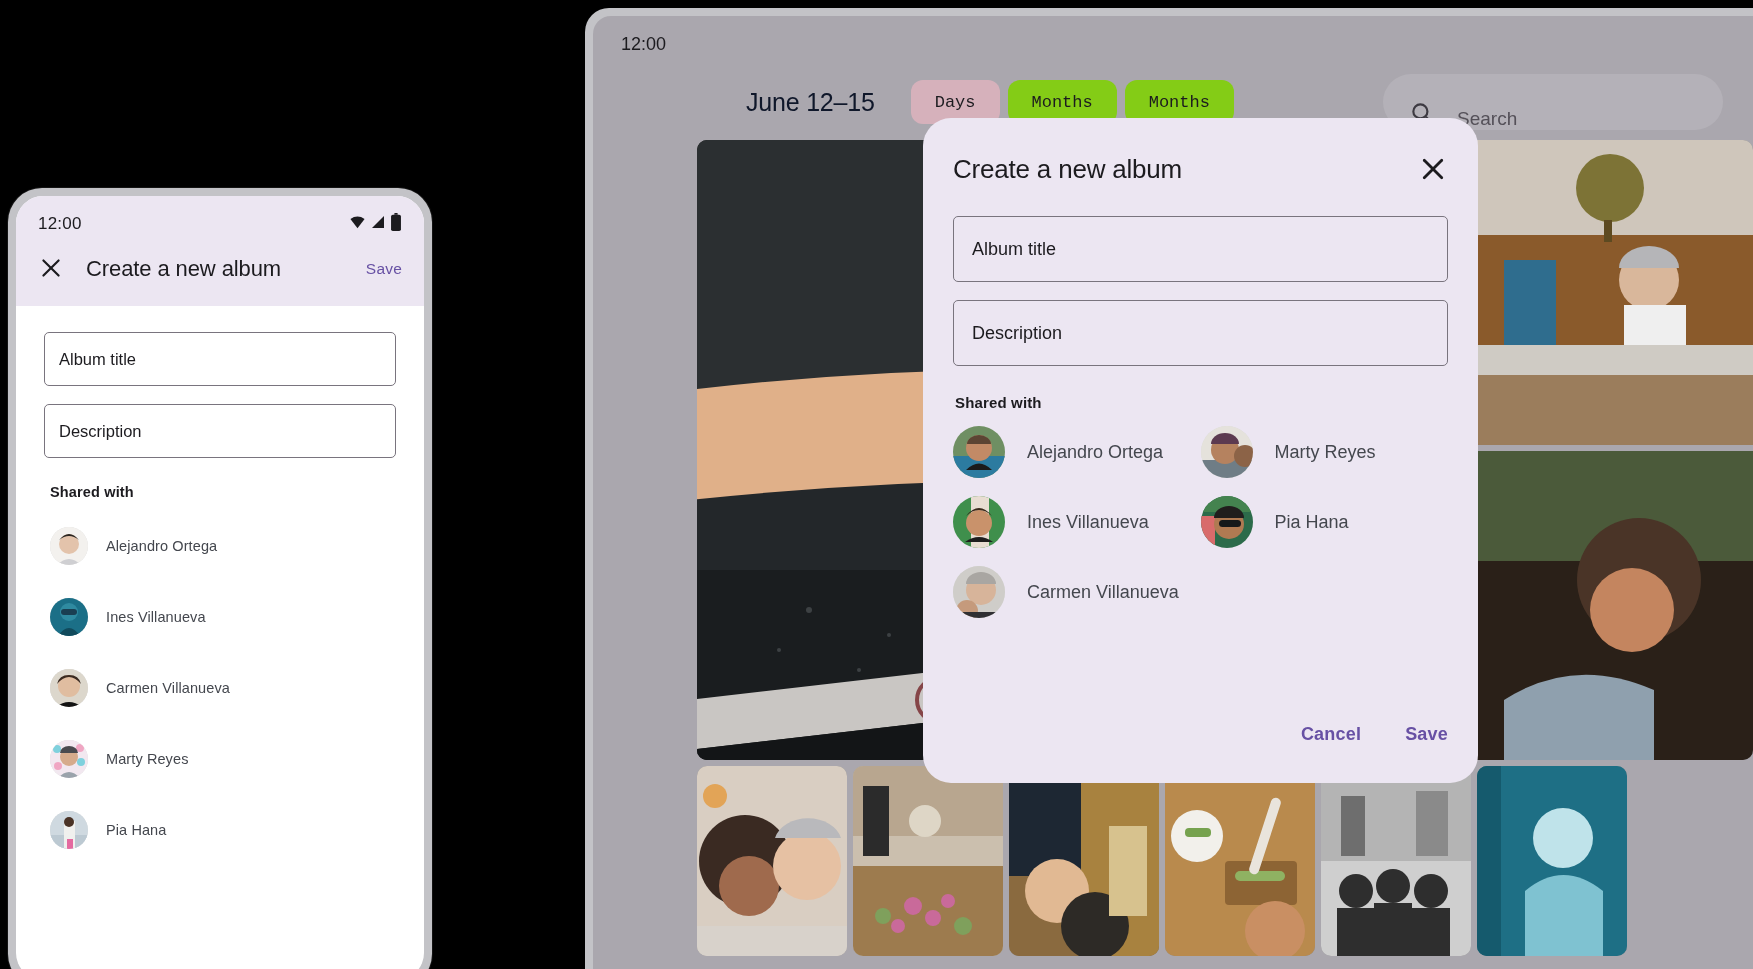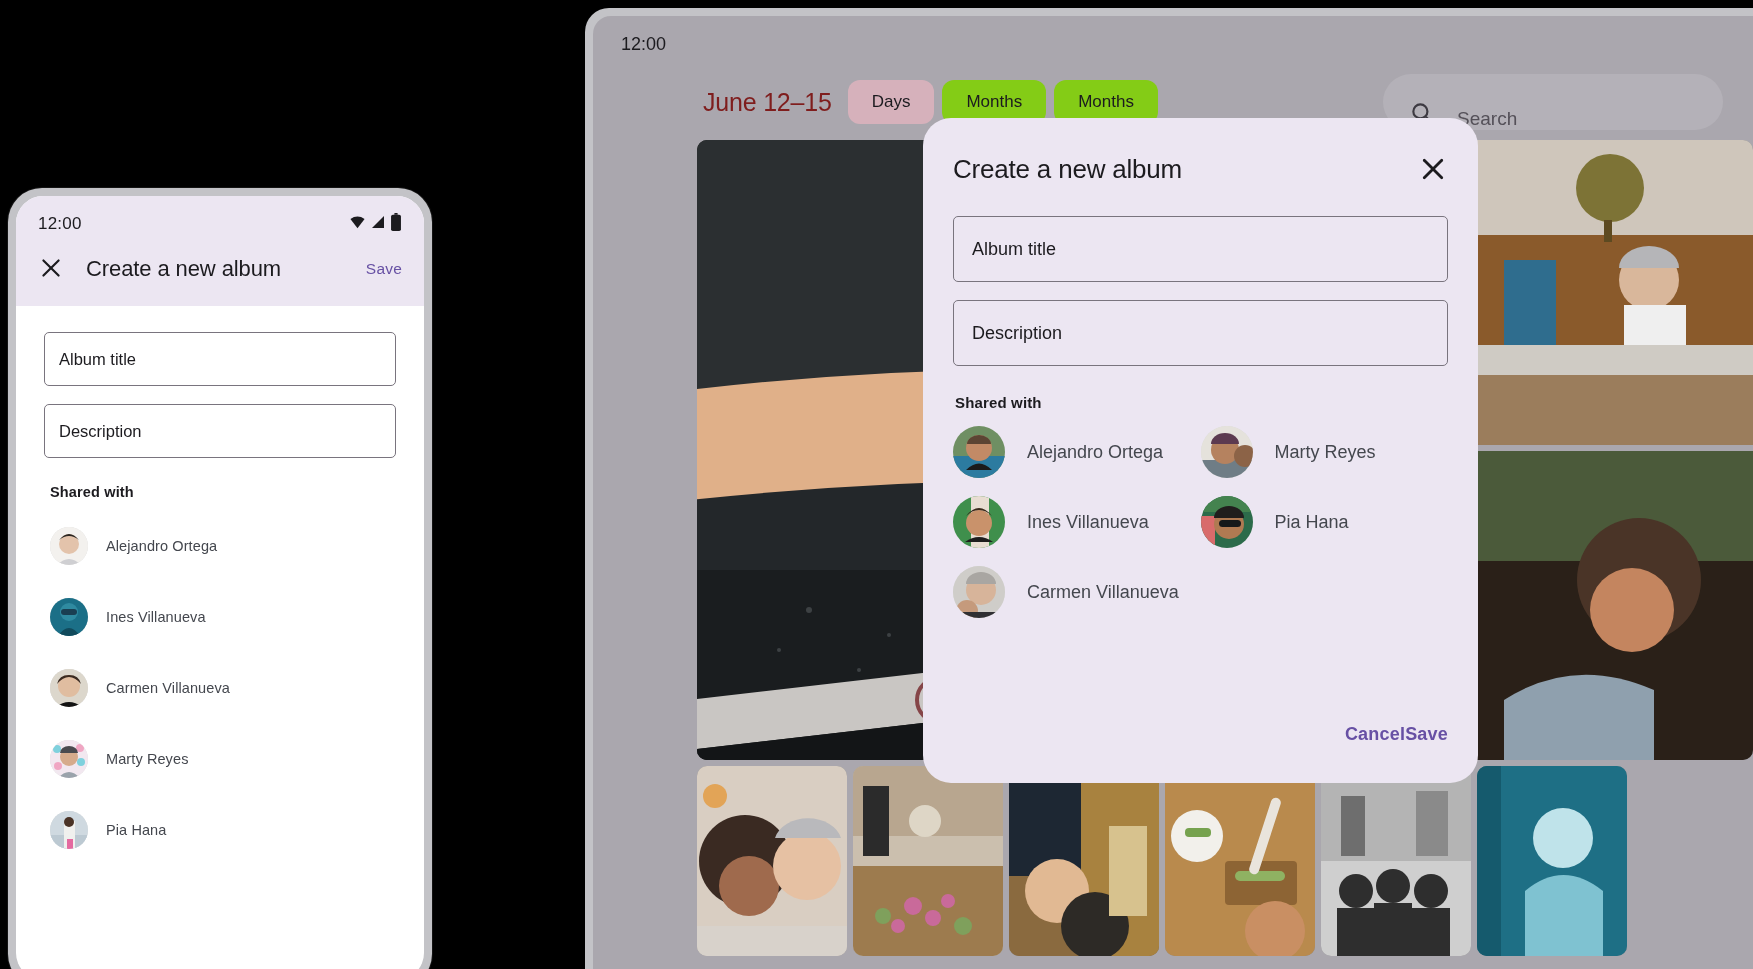--- a/index.html
+++ b/index.html
@@ -103,22 +103,22 @@
   .tablet-status {
     height: 56px; display: flex; align-items: center; padding: 0 28px;
   }
   .tablet-clock { font-size: 18px; color: #1c1b1f; font-weight: 500; }
   .tablet-topbar {
     display: flex; align-items: center;
     padding: 0 30px 0 110px;
     height: 60px;
     gap: 0;
   }
-  .daterange { font-size: 25px; color: #7f1d1d; letter-spacing: -.2px; }
-  .chips { display: flex; gap: 8px; margin-left: 16px; }
+  .daterange { font-size: 25px; color: #0f172a; letter-spacing: -.2px; margin-left: 43px; }
+  .chips { display: flex; gap: 8px; margin-left: 36px; font-family: Liberation Mono, monospace; }
   .chip {
     height: 44px; padding: 0 24px;
     display: flex; align-items: center; justify-content: center;
     border-radius: 12px;
     font-size: 17px; font-weight: 500; color: #1c1b1f;
     background: #84cc16;
   }
   .chip.selected { background: #d6b1bb; }
   .search-box {
     margin-left: auto;
@@ -185,21 +185,21 @@
   .avatar-d {
     width: 52px; height: 52px; border-radius: 50%;
     flex: 0 0 auto; overflow: hidden; background: #d9d9d9;
   }
   .avatar-d svg { display: block; width: 100%; height: 100%; }
   .contact-name-d {
     font-size: 18px; color: #44474e; margin-left: 22px;
   }
   .dialog-actions {
     position: absolute; right: 30px; bottom: 38px;
-    display: flex; align-items: center; 
+    display: flex; align-items: center; gap: 44px;
   }
   .btn-text {
     font-size: 18px; font-weight: 700; color: #6750a4; letter-spacing: .2px;
   }
 </style>
 </head>
 <body>
 
 <div class="stage">
 

